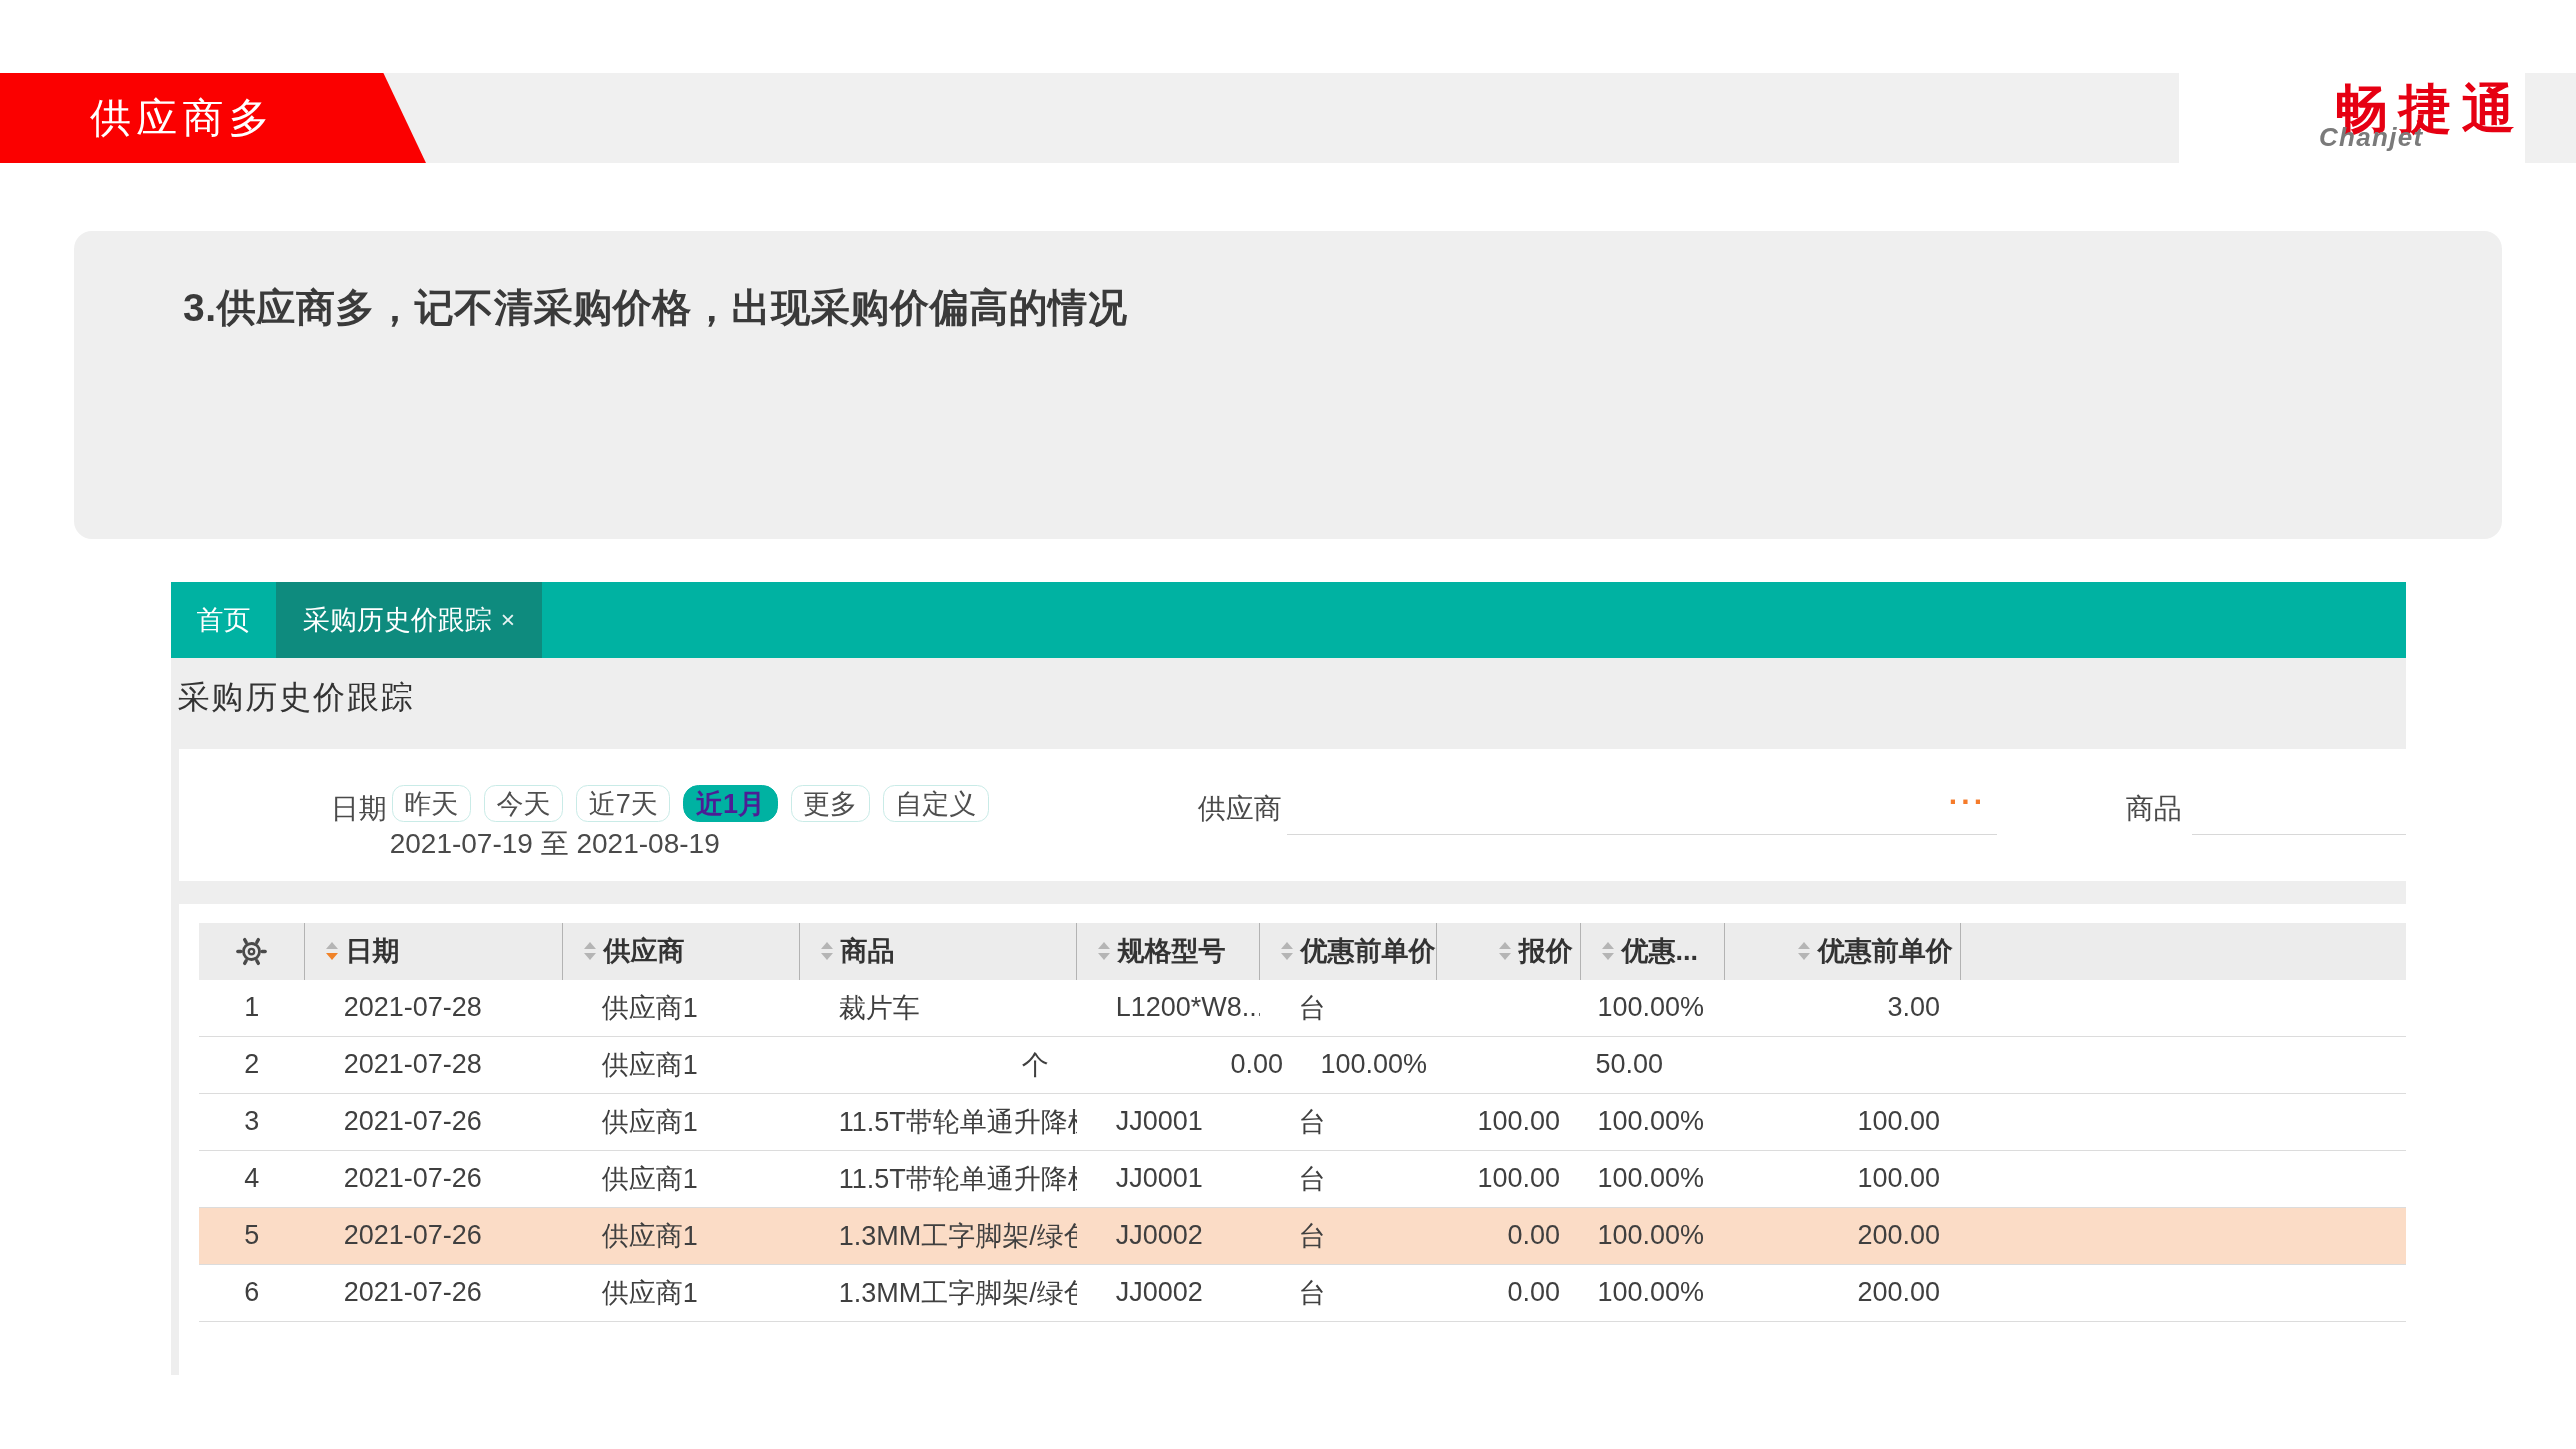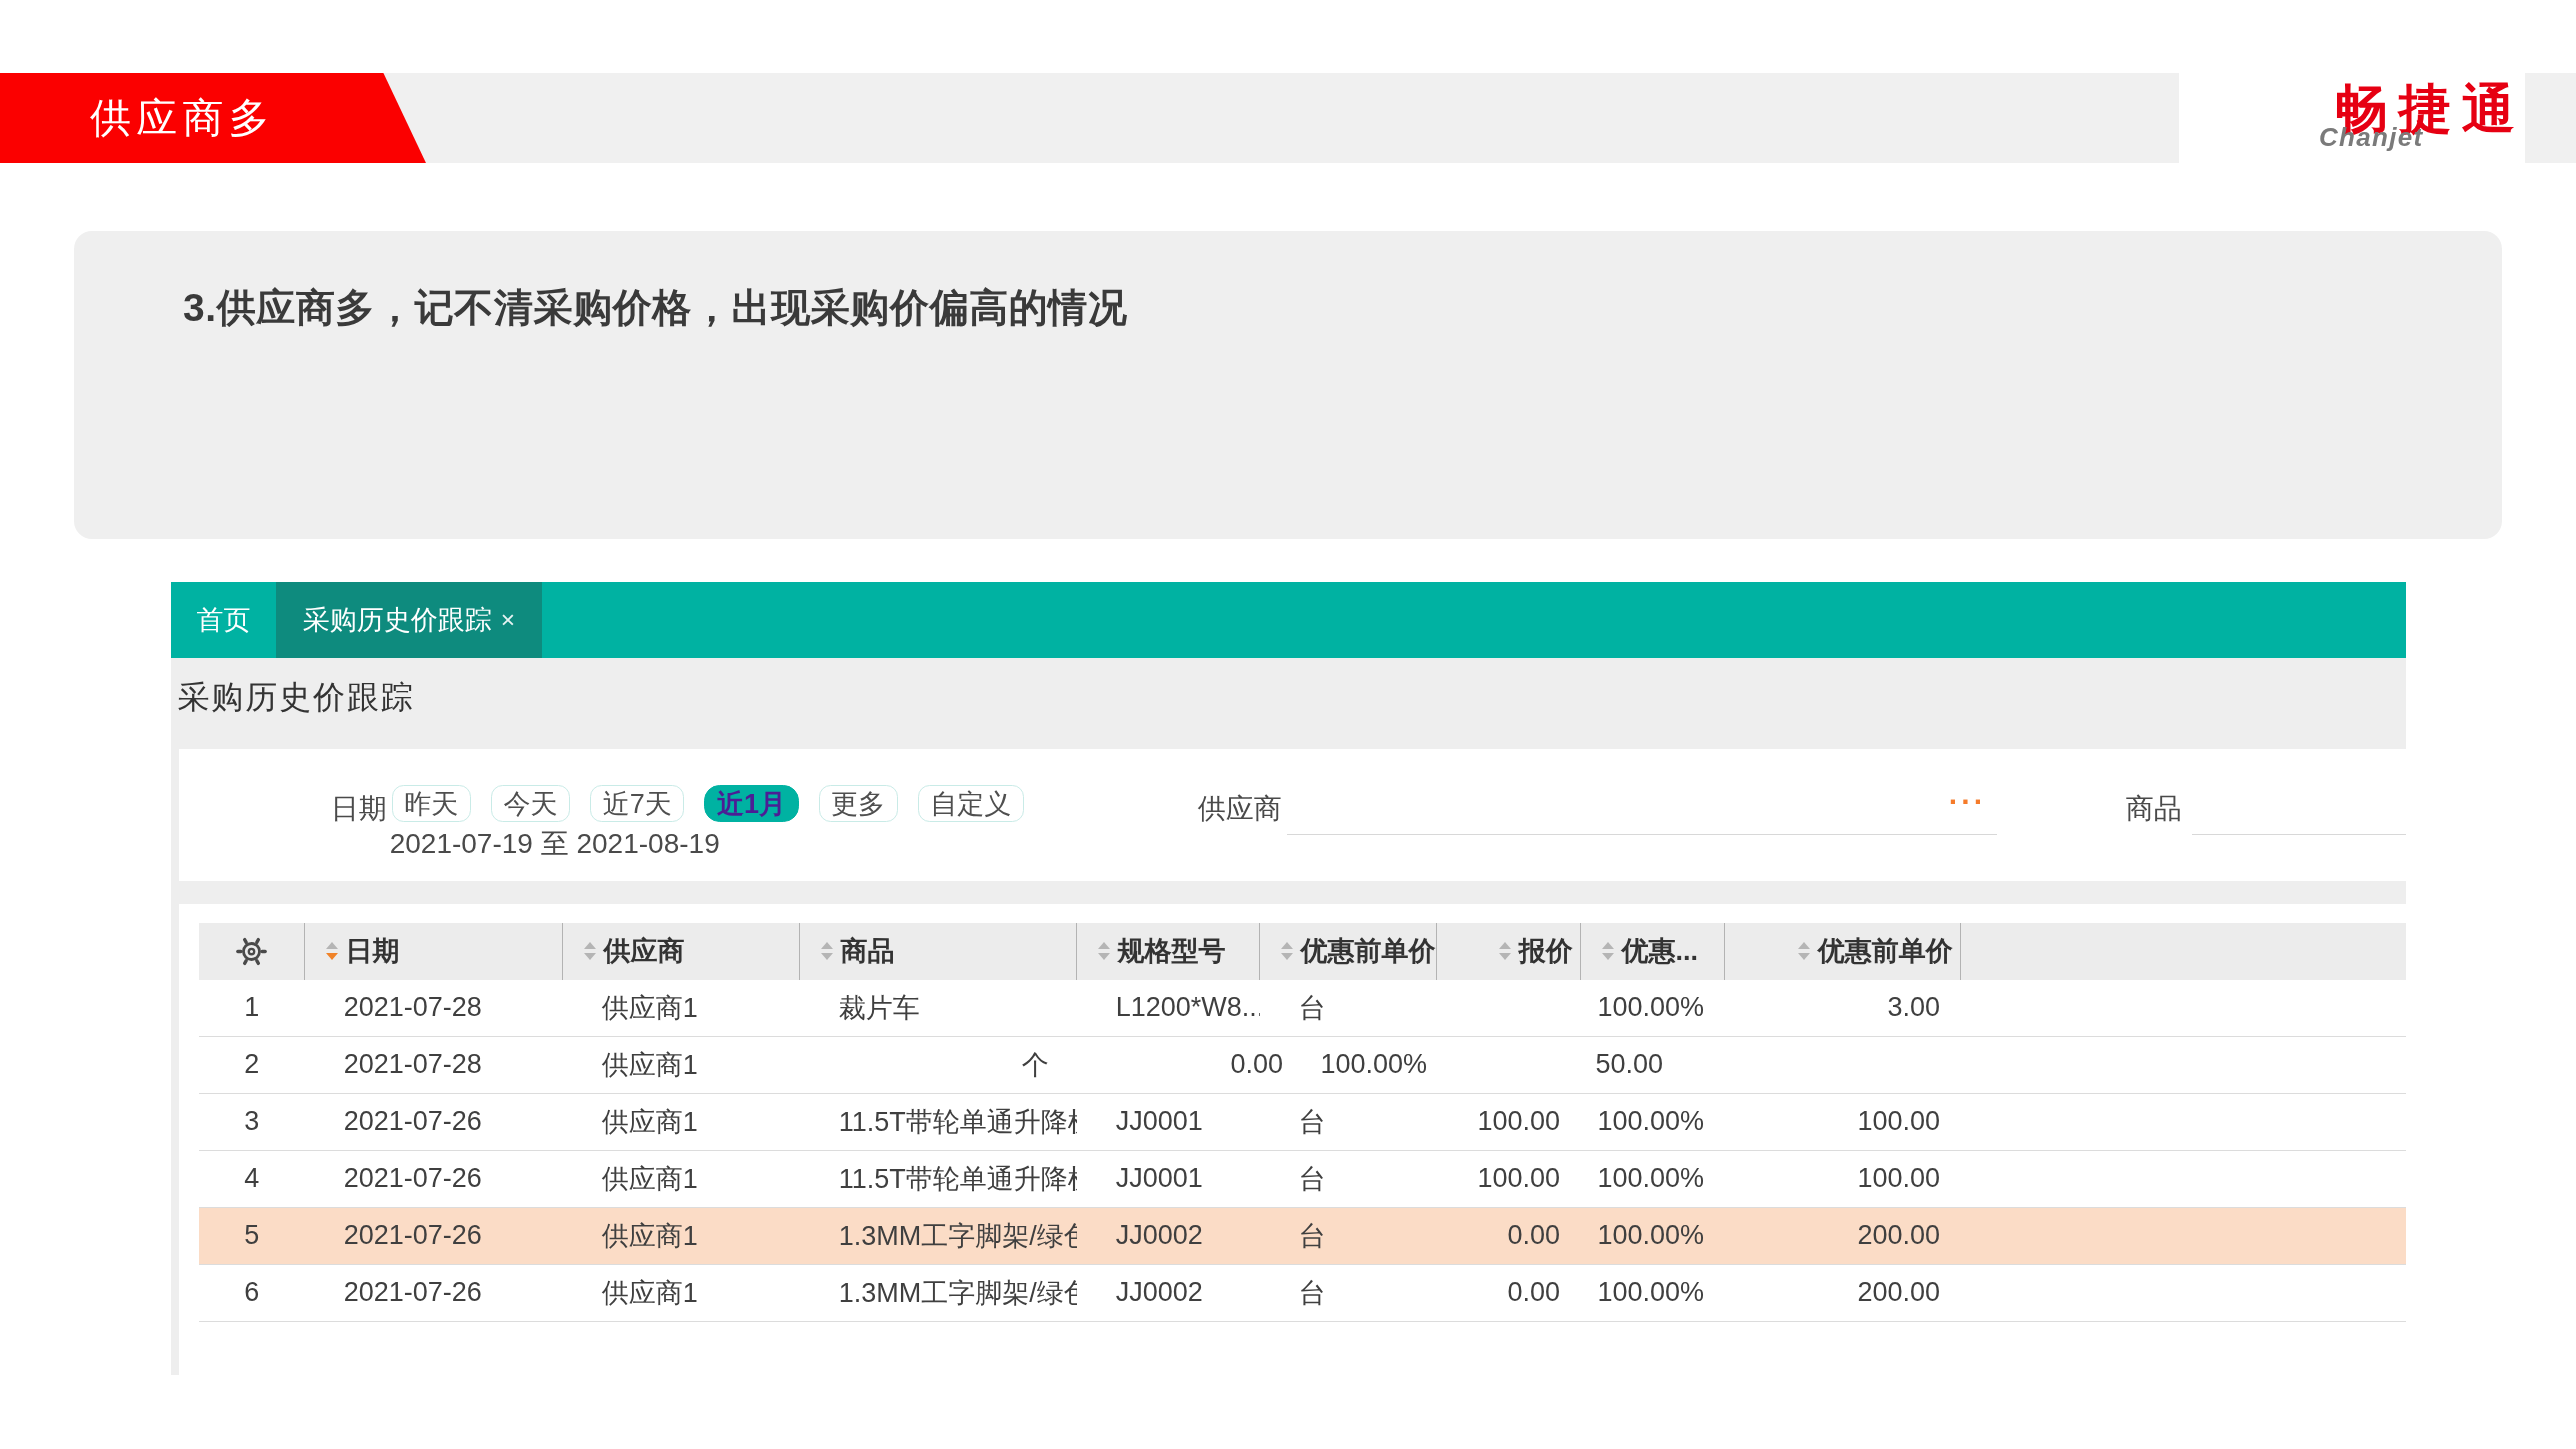--- a/index.html
+++ b/index.html
@@ -46,21 +46,21 @@
 
   .content{position:absolute; left:0; top:76px; width:2235px; height:717px;
     background:var(--content-bg);}
   .page-title{position:absolute; left:6.4px; top:18px; font-size:32px; color:#333333;
     letter-spacing:1.9px;}
 
   
   .filter-panel{position:absolute; left:7.7px; top:91px; width:2227px; height:132px; background:#ffffff;}
   .flabel{position:absolute; font-size:28px; color:#4a4a4a;}
   .lbl-date{left:152px; top:41px;}
-  .btn-row{position:absolute; left:213px; top:36px; display:flex; gap:20px;}
+  .btn-row{position:absolute; left:213px; top:36px; display:flex; gap:13px;}
   .fbtn{height:37px; padding:0 11.6px; display:flex; align-items:center;
     border:1.3px solid var(--btn-border); border-radius:11.6px; font-size:27px; color:#4f4f4f;
     background:#ffffff;}
   .fbtn.selected{background:var(--teal); border-color:var(--teal); color:#4c1d95;
     font-weight:bold; border-radius:15.5px;}
   .date-range{position:absolute; left:211px; top:76px; font-size:28px; color:#4a4a4a;}
   .lbl-supplier{left:1019px; top:41px;}
   .u-line{position:absolute; height:0; border-bottom:1.3px solid #d8d8d8;}
   .supplier-line{left:1108px; top:85px; width:710px;}
   .more-dots{position:absolute; left:1770px; top:36px; font-size:30px; font-weight:bold;

